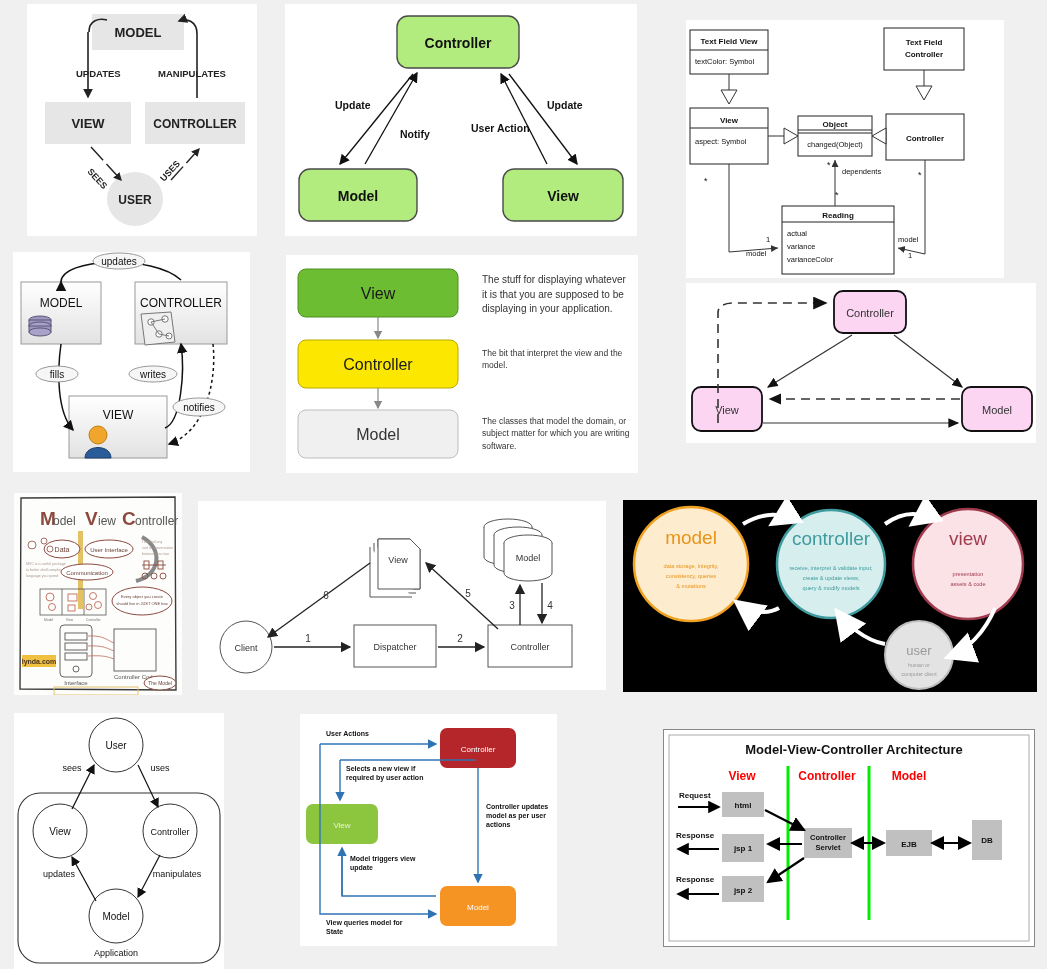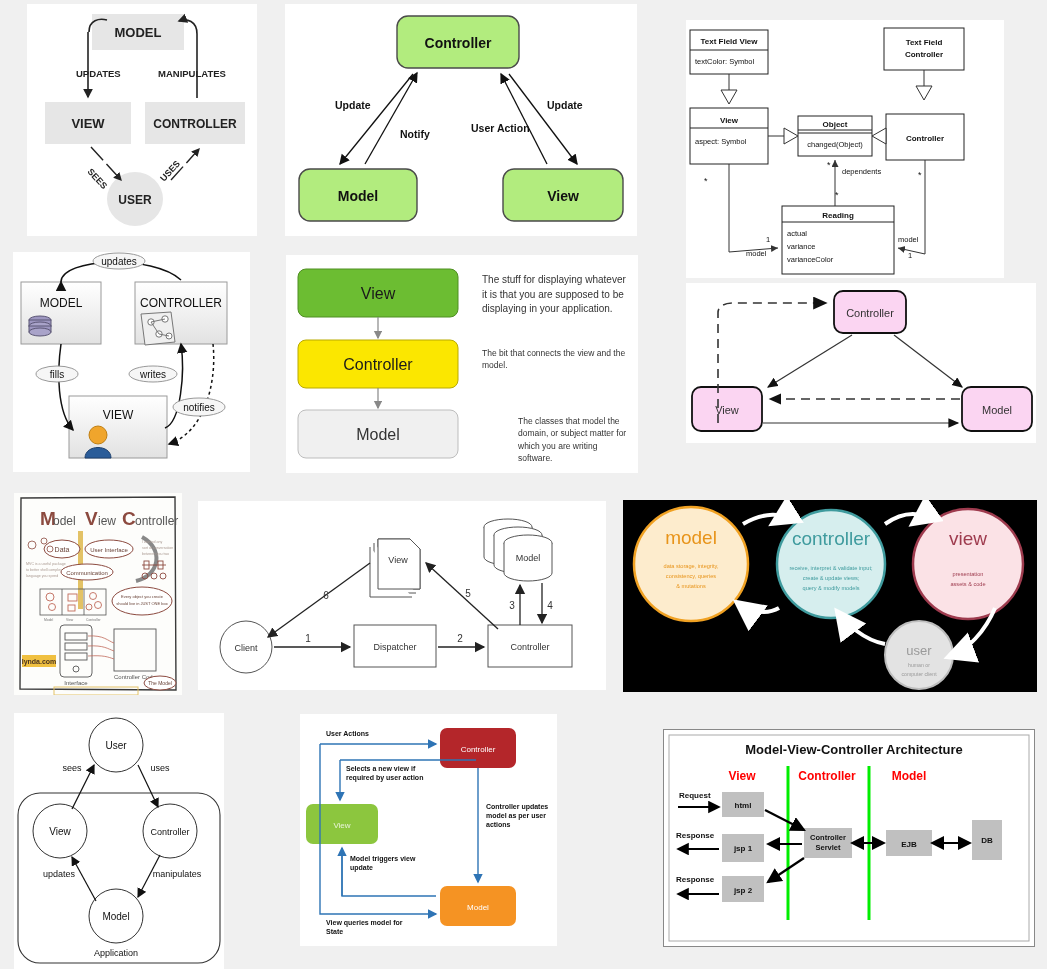--- a/index.html
+++ b/index.html
@@ -242,24 +242,24 @@
       <rect x="12" y="155" width="160" height="48" rx="8" fill="#f0f0f0" stroke="#bdbdbd"></rect>
       <text x="92" y="185" text-anchor="middle" font-size="16" fill="#333">Model</text>
 
       <line x1="92" y1="62" x2="92" y2="83" stroke="#888" stroke-width="1.2" marker-end="url(#ah5)"></line>
       <line x1="92" y1="133" x2="92" y2="153" stroke="#888" stroke-width="1.2" marker-end="url(#ah5)"></line>
 
       <foreignObject x="196" y="18" width="148" height="52">
         <div xmlns="http://www.w3.org/1999/xhtml" style="font-family:'Liberation Sans',sans-serif;font-size:10px;line-height:1.45;color:#333;">The stuff for displaying whatever it is that you are supposed to be displaying in your application.</div>
       </foreignObject>
       <foreignObject x="196" y="92" width="148" height="40">
-        <div xmlns="http://www.w3.org/1999/xhtml" style="font-family:'Liberation Sans',sans-serif;font-size:8.5px;line-height:1.45;color:#333;">The bit that connects the view and the model.</div>
+        <div xmlns="http://www.w3.org/1999/xhtml" style="font-family:'Liberation Sans',sans-serif;font-size:8.5px;line-height:1.45;color:#333;">The bit that interpret the view and the model.</div>
       </foreignObject>
       <foreignObject x="196" y="160" width="148" height="52">
-        <div xmlns="http://www.w3.org/1999/xhtml" style="font-family:'Liberation Sans',sans-serif;font-size:8.5px;line-height:1.45;color:#333;margin-left:36px;">The classes that model the domain, or subject matter for which you are writing software.</div>
+        <div xmlns="http://www.w3.org/1999/xhtml" style="font-family:'Liberation Sans',sans-serif;font-size:8.5px;line-height:1.45;color:#333;">The classes that model the domain, or subject matter for which you are writing software.</div>
       </foreignObject>
     </svg>
   </div>
 
   <div class="cell" id="c6">
     <svg width="350" height="160" viewBox="0 0 350 160">
       <defs>
         <marker id="ah6" markerWidth="10" markerHeight="10" refX="8" refY="4" orient="auto">
           <path d="M0,0 L9,4 L0,8 z" fill="#111"></path>
         </marker>

